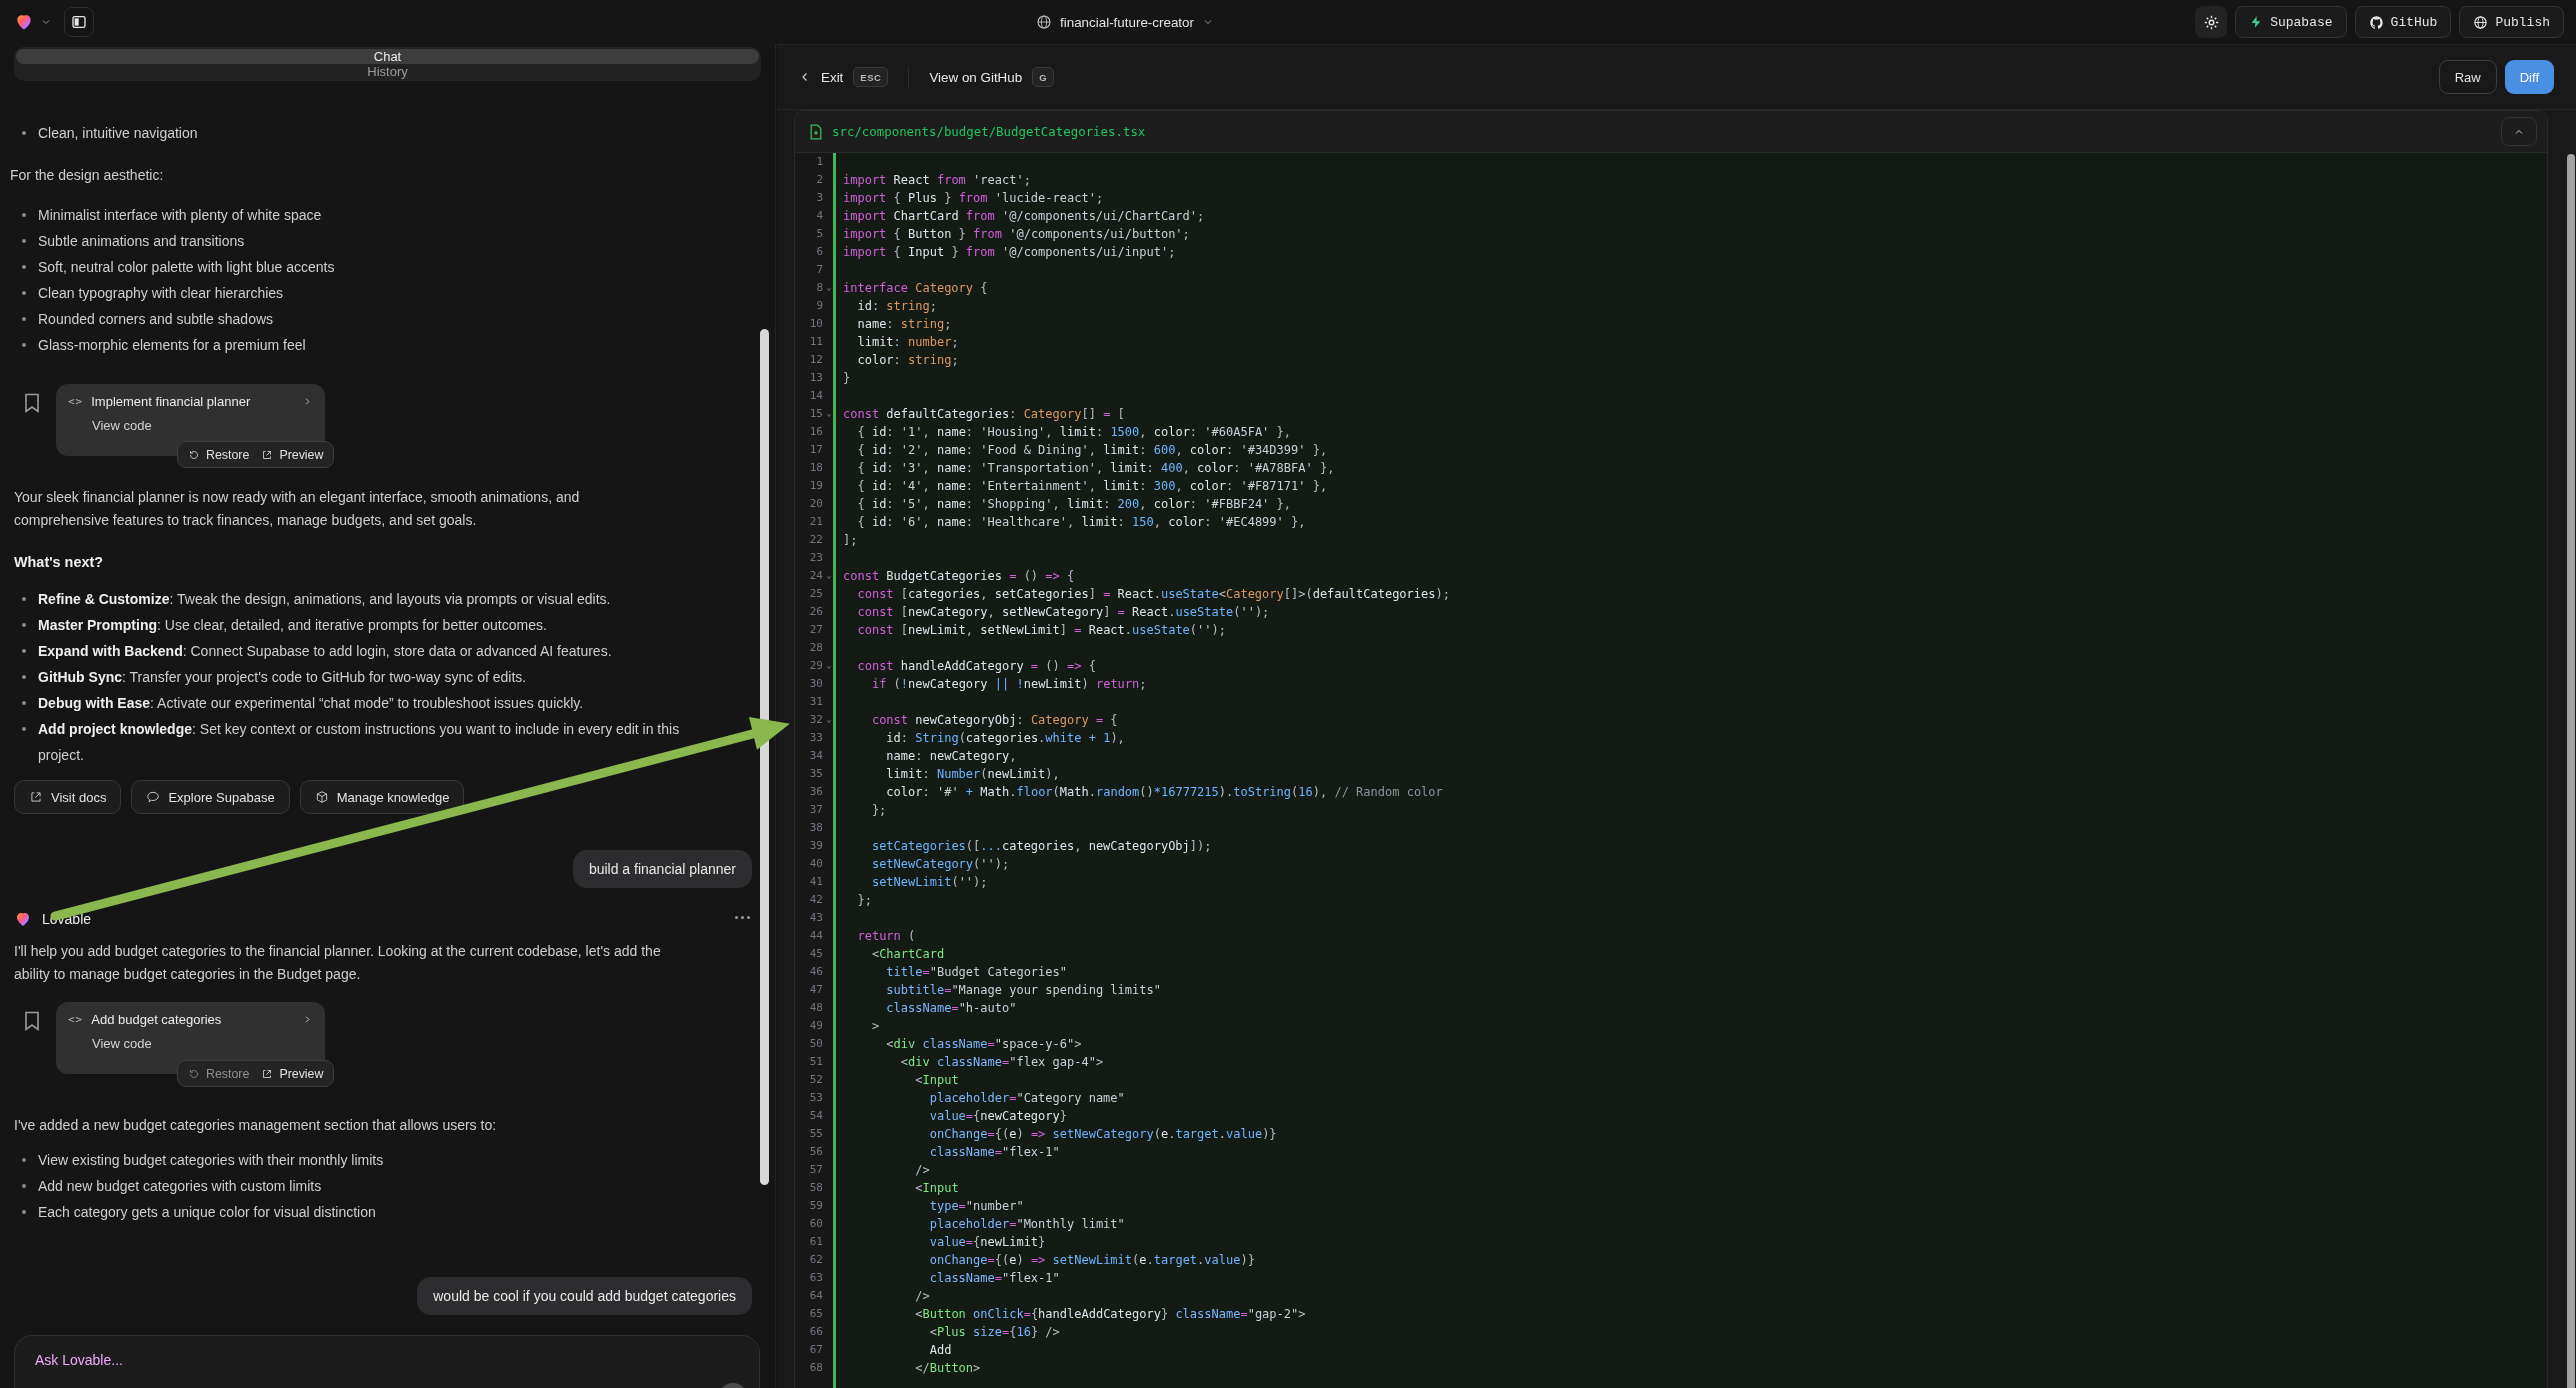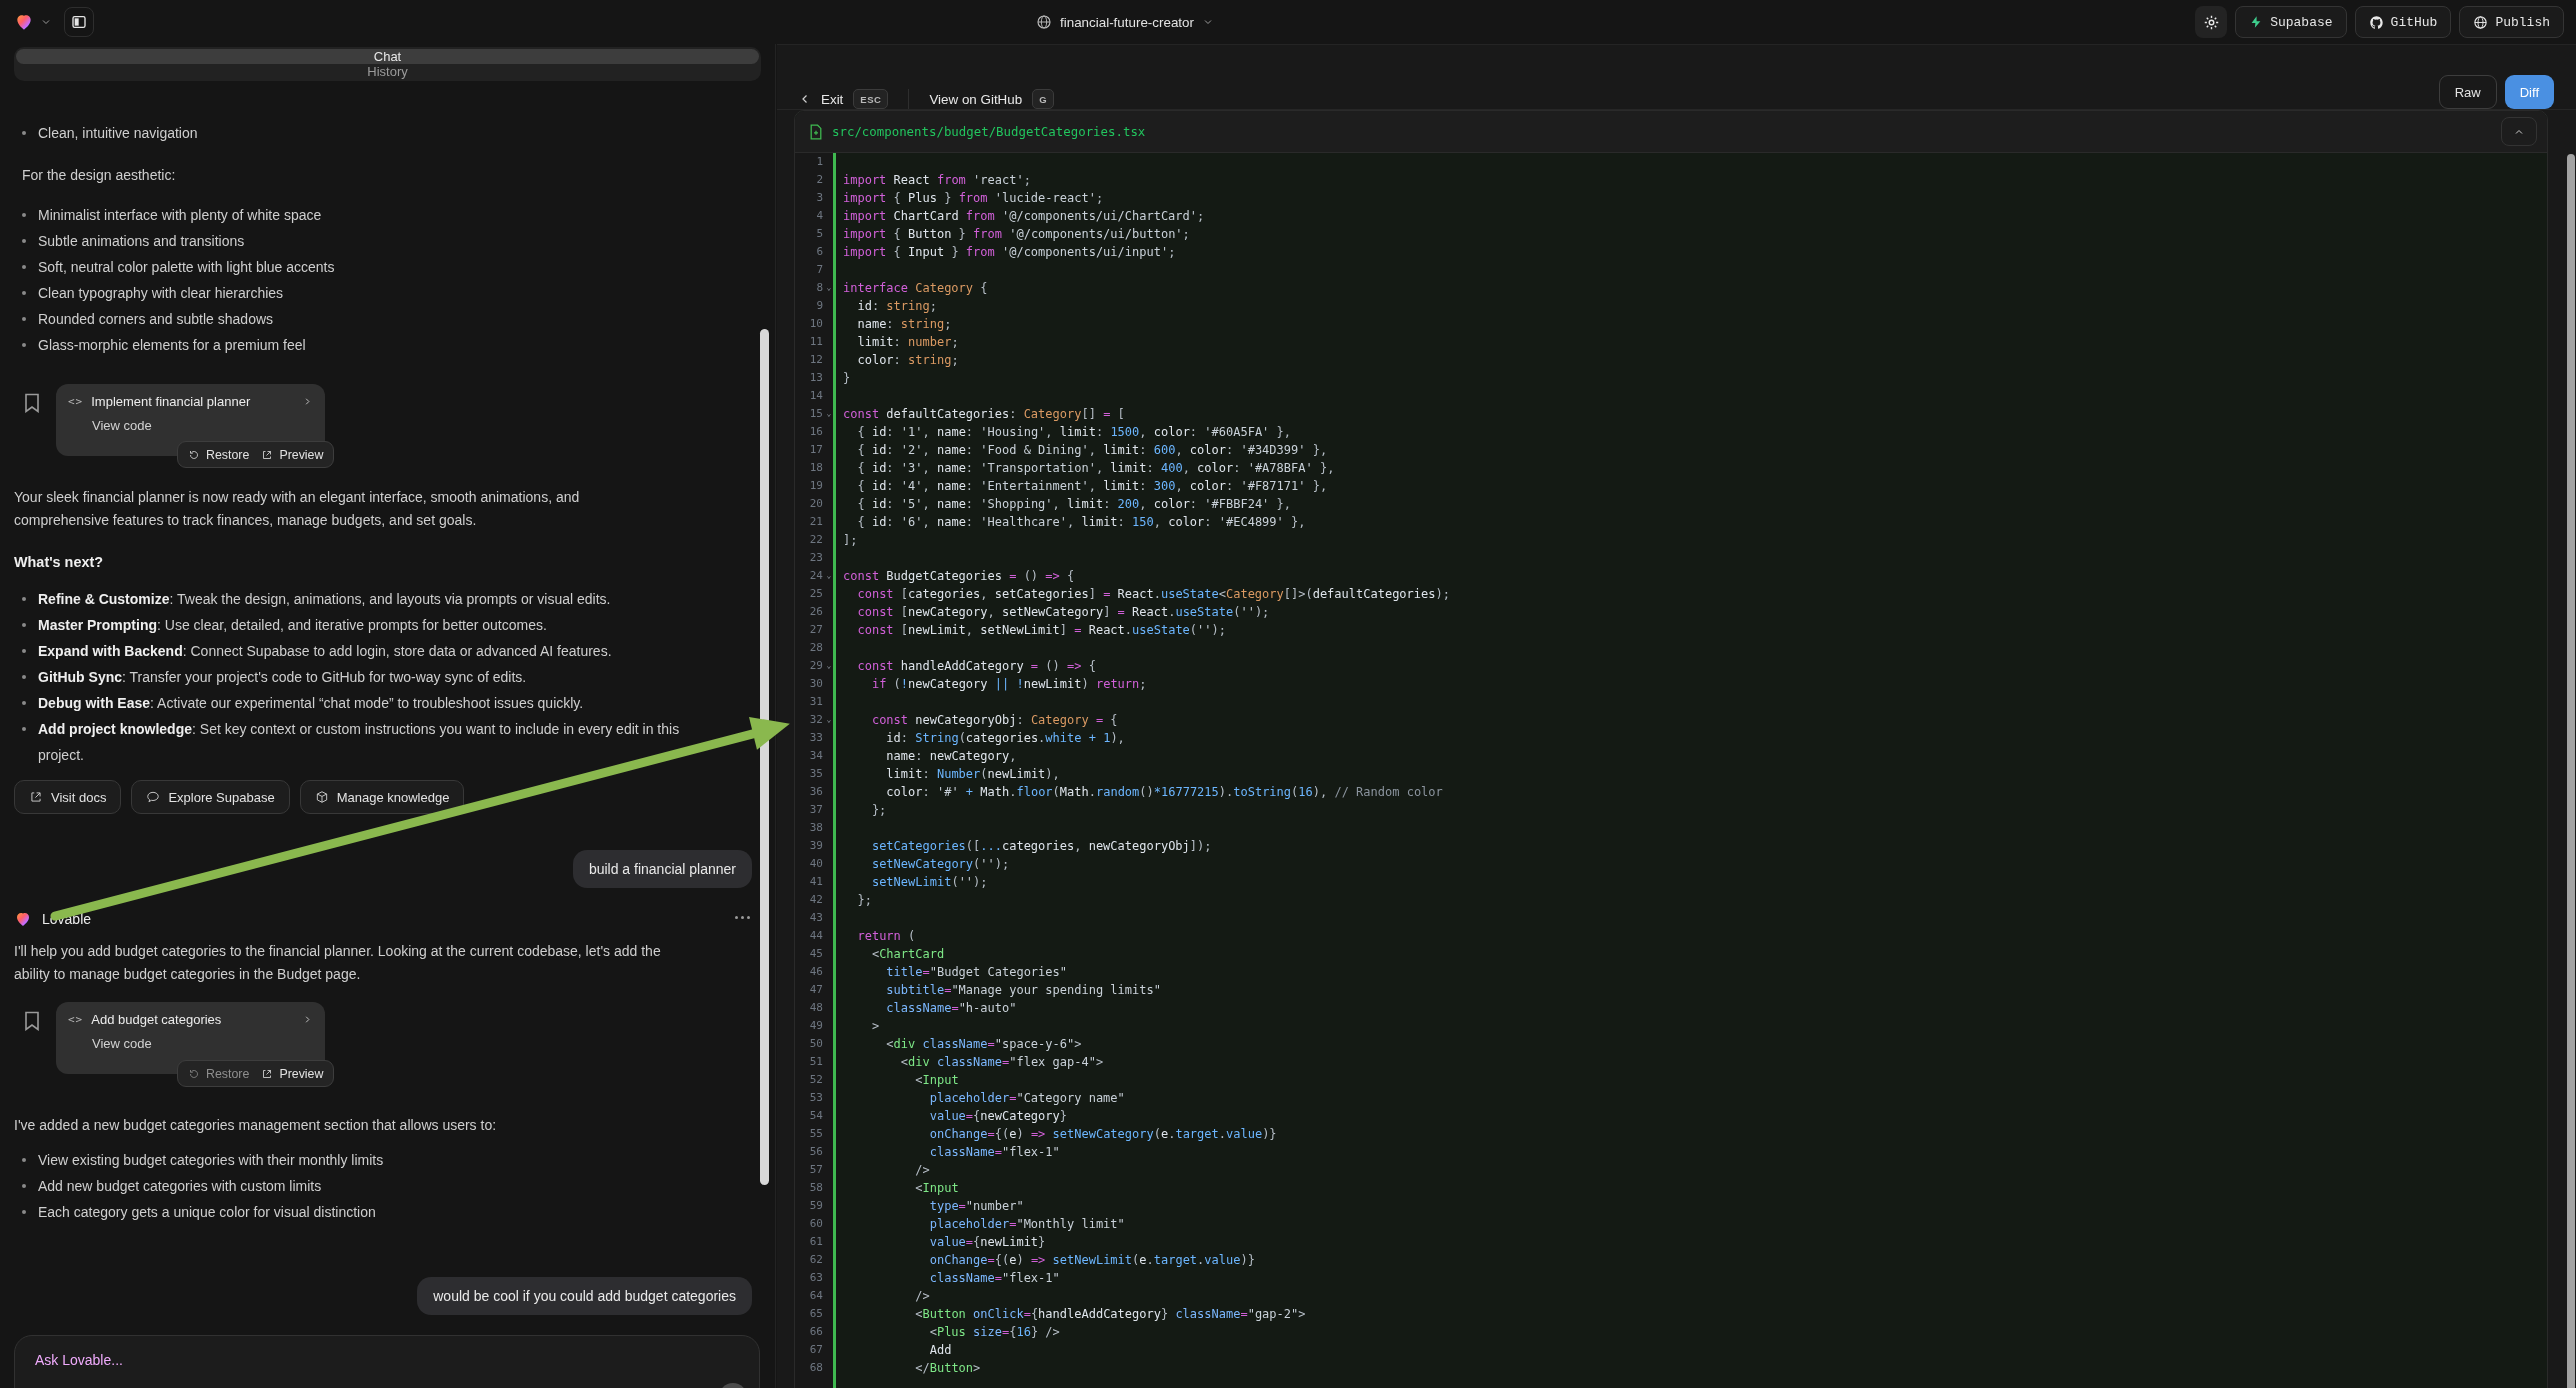--- a/index.html
+++ b/index.html
@@ -58,21 +58,21 @@
   .composer { position:absolute; left:14px; top:1251px; width:746px; height:88px; background:#1c1c1c; border:1px solid #313131; border-radius:18px; }
   .composer-ph { position:absolute; left:20px; top:16px; font-size:14px; color:#f0abfc; cursor:text; }
   .composer-row { position:absolute; left:16px; right:12px; bottom:11px; display:flex; align-items:center; gap:20px; }
   .send-btn { margin-left:auto; width:28px; height:28px; border-radius:50%; background:#4c4c4c; display:flex; align-items:center; justify-content:center; cursor:pointer; }
 
   .chat-scrollthumb { position:absolute; left:760px; top:285px; width:9px; height:856px; border-radius:5px; background:#d8d8d8; cursor:grab; }
   .arrow-overlay { position:absolute; left:0; top:-44px; width:807px; height:1388px; pointer-events:none; z-index:60; }
 
   
   .code-panel { position:absolute; left:777px; top:44px; width:1799px; height:1344px; background:#191919; }
-  .code-topbar { position:absolute; left:0; top:0; width:1799px; height:66px; border-top:1px solid #242424; border-bottom:1px solid #262626; display:flex; align-items:flex-end; }
+  .code-topbar { position:absolute; left:0; top:0; width:1799px; height:66px; border-top:1px solid #242424; border-bottom:1px solid #262626; display:flex; align-items:center; }
   .ct-left { display:flex; align-items:center; gap:10px; margin-left:22px; }
   .ct-label { font-size:13.4px; color:#e8e8e8; cursor:pointer; }
   .kbd { height:20px; padding:0 6px; border:1px solid #3b3b3b; background:#232323; border-radius:5px; font-size:9.5px; font-weight:bold; color:#b9b9b9; display:flex; align-items:center; letter-spacing:0.5px; }
   .ct-div { width:1px; height:20px; background:#2e2e2e; margin:0 10px; }
   .ct-right { margin-left:auto; margin-right:22px; display:flex; align-items:center; gap:8px; }
   .raw-btn { height:34px; padding:0 15px; border:1px solid #3d3d3d; background:transparent; border-radius:9px; color:#e3e3e3; font-size:13px; display:flex; align-items:center; cursor:pointer; }
   .diff-btn { height:34px; padding:0 15px; border:none; background:var(--c-accent_blue,#4a90e2); border-radius:9px; color:#ffffff; font-size:13px; display:flex; align-items:center; cursor:pointer; }
 
   .file-card { position:absolute; left:17px; top:66px; width:1754px; height:1279px; background:#141a14; border:1px solid #2a2a2a; border-radius:10px 10px 0 0; overflow:hidden; }
   .file-header { position:absolute; left:0; top:0; width:100%; height:42px; background:#1d1d1d; border-bottom:1px solid #2a2a2a; display:flex; align-items:center; padding:0 10px 0 14px; }
@@ -169,21 +169,21 @@
       <div class="tab active">Chat</div>
       <div class="tab">History</div>
     </div>
 
     <div class="chat-body">
       <div class="abs b-row" style="left:14px; top:36px; width:697px;">
         <span class="b-dot"></span>
           <span>Clean, intuitive navigation</span>
       </div>
 
-      <div class="abs para" style="left:22px; top:80px;text-align:center;">For the design aesthetic:</div>
+      <div class="abs para" style="left:10px; top:80px;text-align:center;">For the design aesthetic:</div>
 
       <div class="abs bullet-list" id="design-bullets" style="left:14px; top:118px; width:707px;">
           <div class="b-row">
             <span class="b-dot"></span>
             <span>Minimalist interface with plenty of white space</span>
           </div>
           <div class="b-row">
             <span class="b-dot"></span>
             <span>Subtle animations and transitions</span>
           </div>

